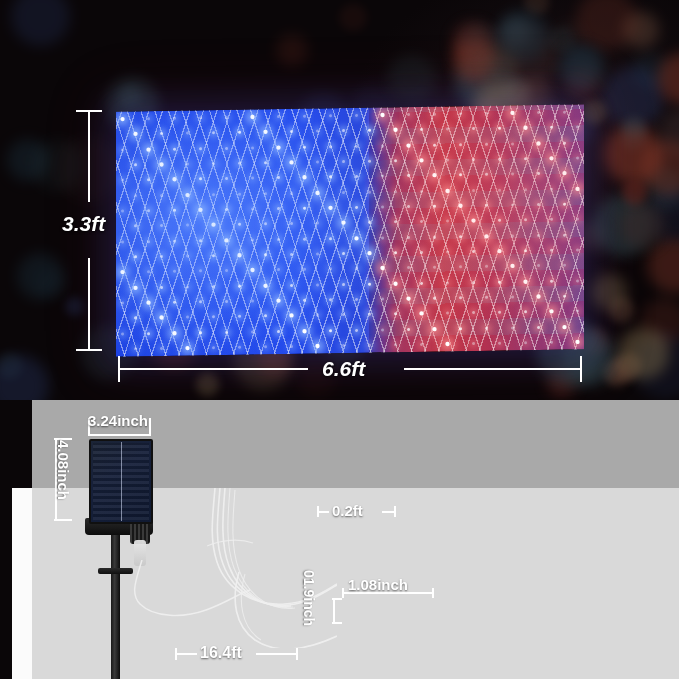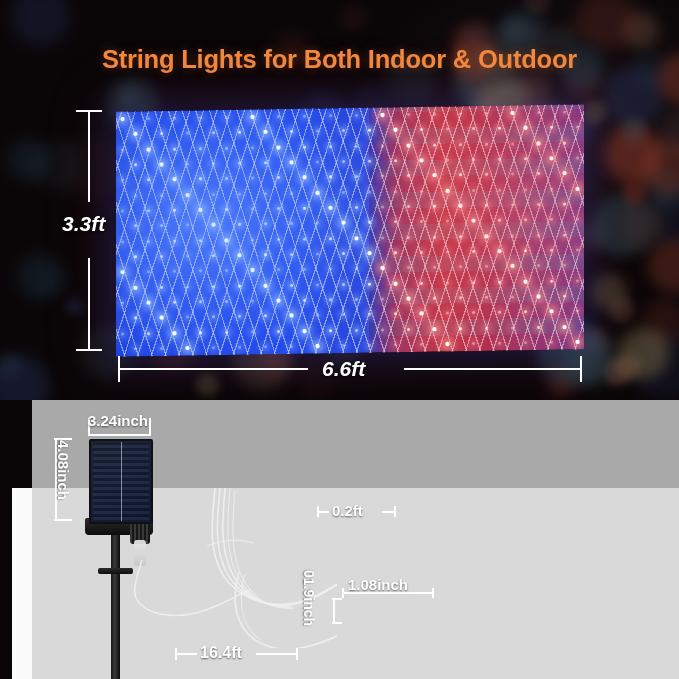--- a/index.html
+++ b/index.html
@@ -198,21 +198,20 @@
         <div class="bokeh" style="left: 324.559px; top: 328.142px; width: 38.4735px; height: 38.4735px; background: rgb(58, 90, 96); opacity: 0.17;"></div>
         <div class="bokeh" style="left: 367.921px; top: 321.484px; width: 29.663px; height: 29.663px; background: rgb(58, 42, 42); opacity: 0.11;"></div>
         <div class="bokeh sharp" style="left: 425.859px; top: 188.908px; width: 22.4821px; height: 22.4821px; background: rgb(138, 58, 42); opacity: 0.25;"></div>
         <div class="bokeh" style="left: 297.138px; top: 358.81px; width: 39.1531px; height: 39.1531px; background: rgb(110, 42, 34); opacity: 0.09;"></div>
         <div class="bokeh" style="left: 444.598px; top: 125.88px; width: 28.5648px; height: 28.5648px; background: rgb(42, 58, 106); opacity: 0.16;"></div>
         <div class="bokeh sharp" style="left: 354.709px; top: 197.33px; width: 18.2728px; height: 18.2728px; background: rgb(138, 58, 42); opacity: 0.16;"></div>
         <div class="bokeh" style="left: 457.791px; top: 19.7747px; width: 38.4994px; height: 38.4994px; background: rgb(31, 58, 74); opacity: 0.11;"></div>
         <div class="bokeh" style="left: 460.906px; top: 178.796px; width: 34.1333px; height: 34.1333px; background: rgb(106, 74, 58); opacity: 0.11;"></div>
       </div>
 
-    <h1 id="title">String Lights for Both Indoor &amp; Outdoor</h1>
 
     <div id="net">
       <div id="netbase"></div>
       <div id="netcanton"></div>
       <div id="netstripes"></div>
       <div id="mesh"></div>
       <div id="leds">
           <div class="led b" style="left: 5px; top: 6.15625px; opacity: 1; transform: scale(1.45);"></div>
           <div class="led b" style="left: 31px; top: 6.15625px; opacity: 0.45;"></div>
           <div class="led b" style="left: 57px; top: 6.15625px; opacity: 0.45;"></div>

